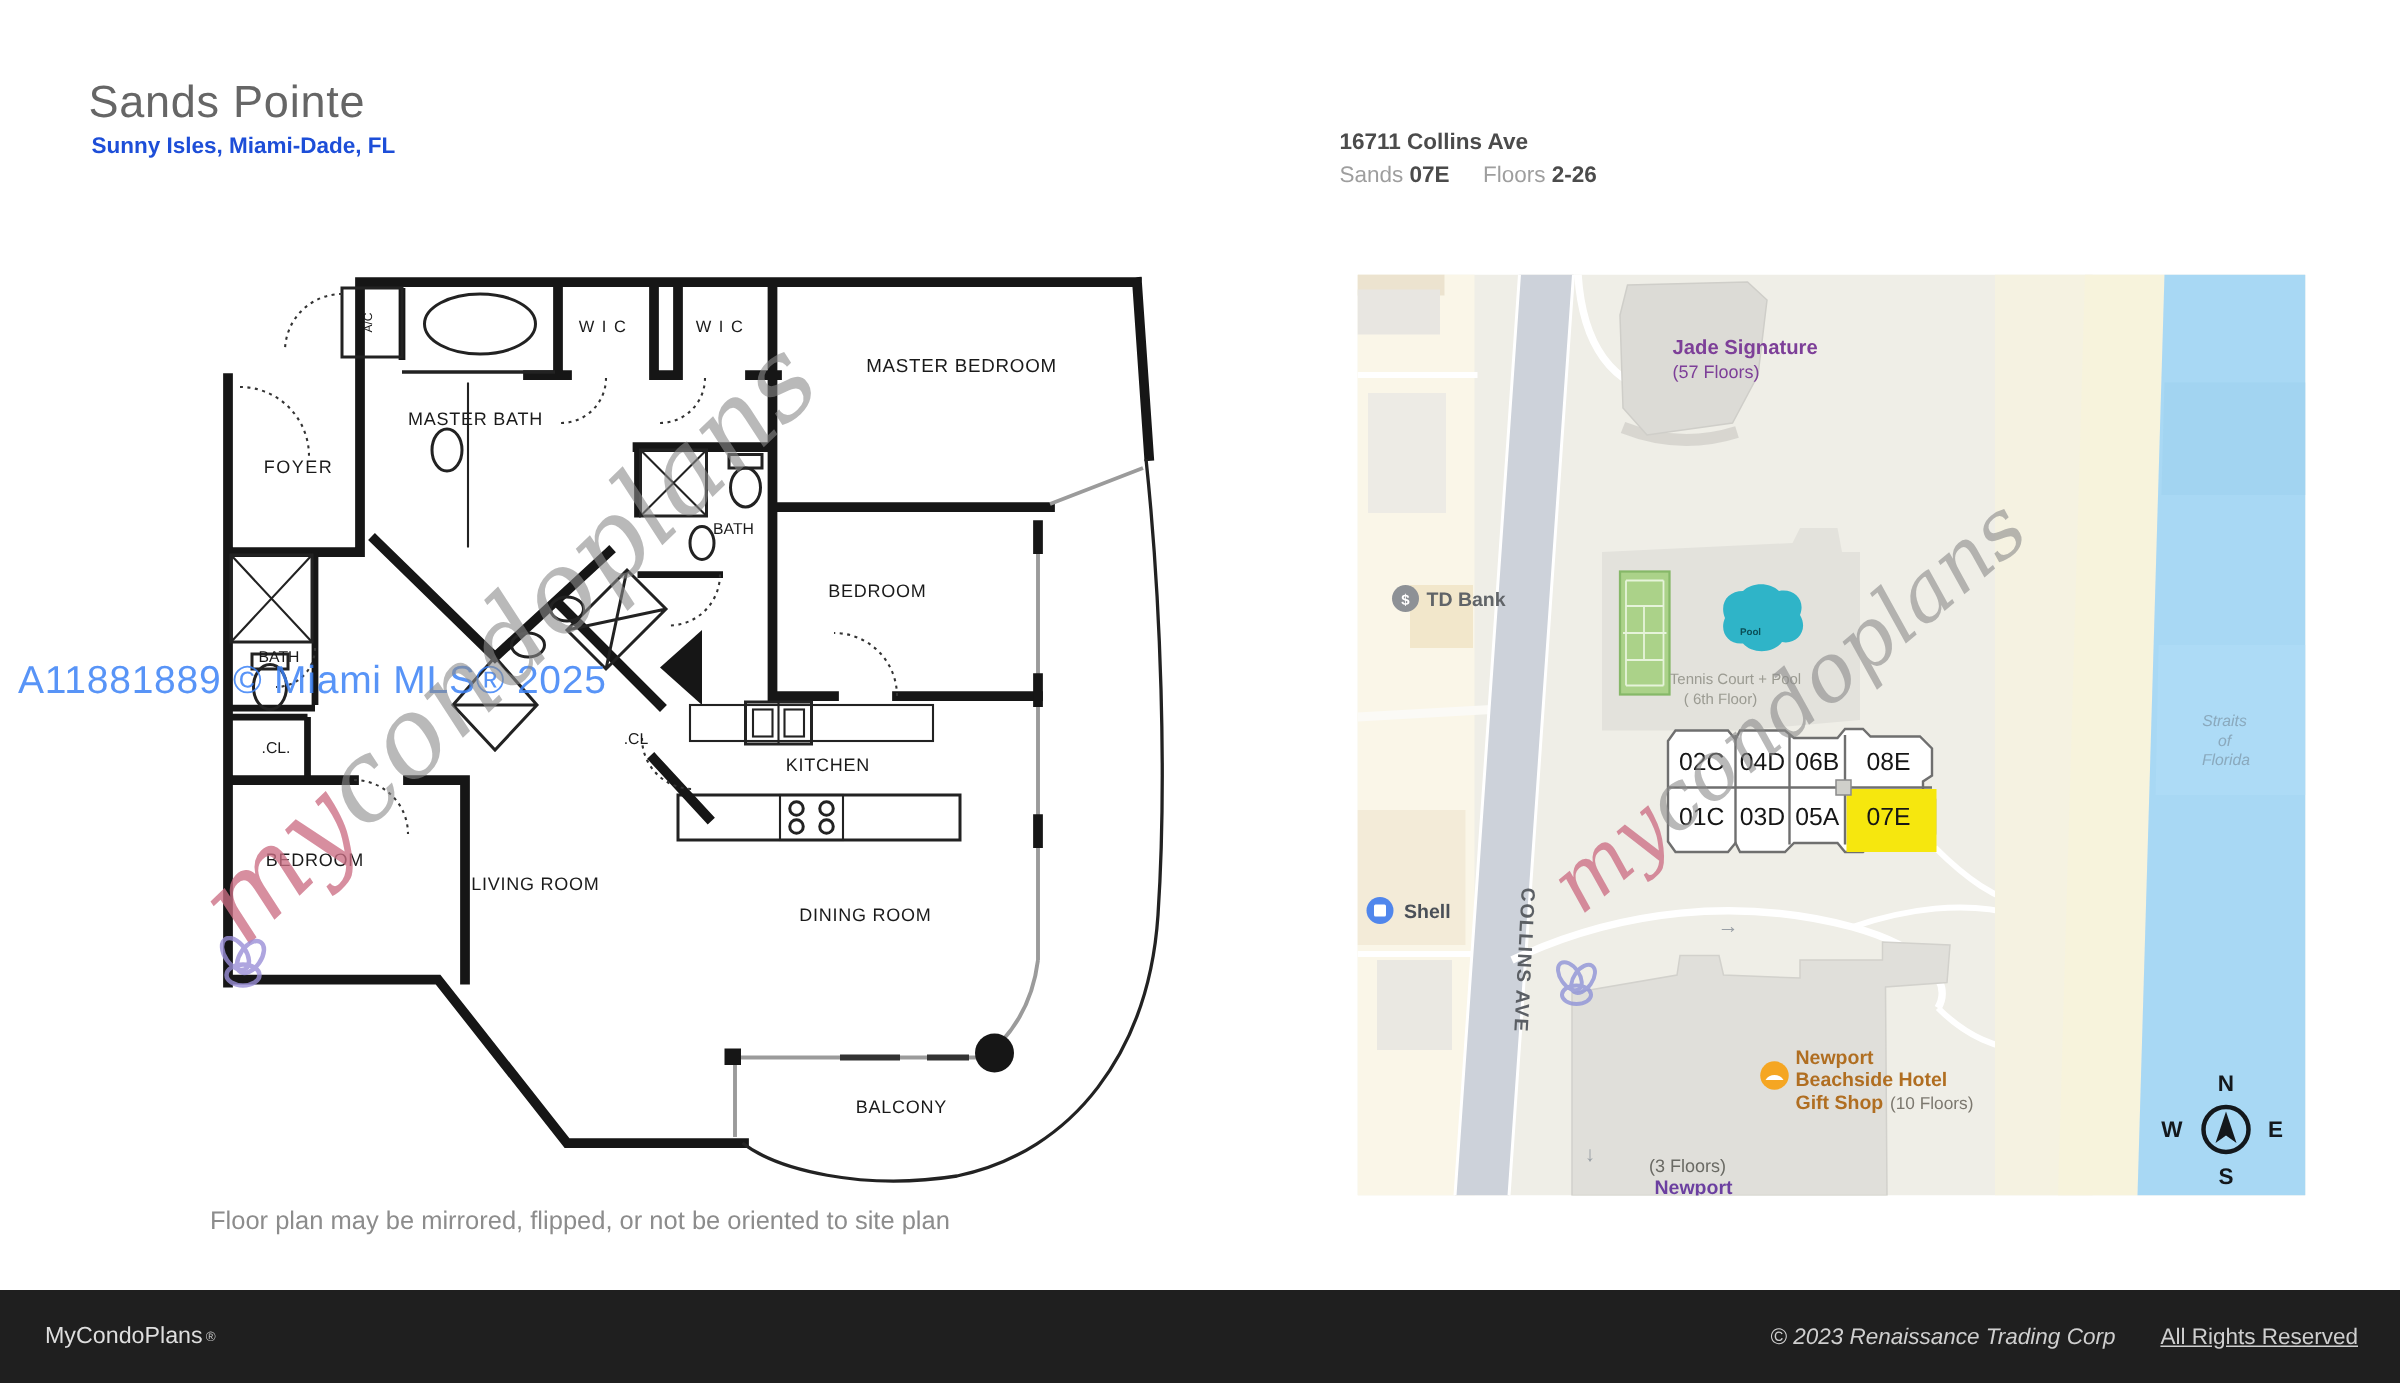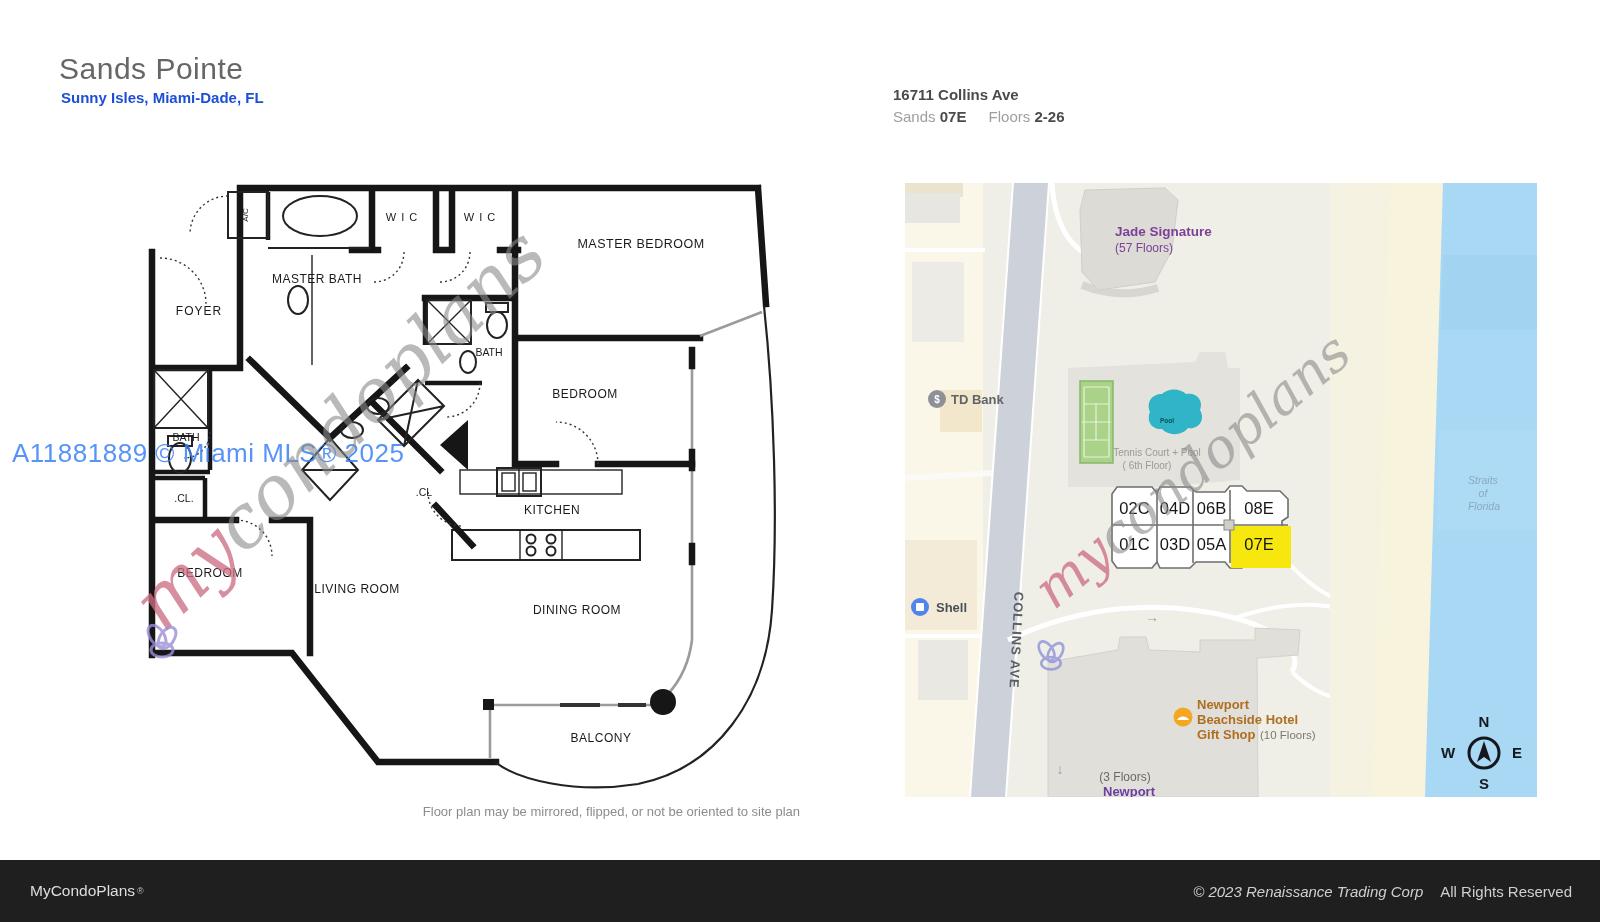--- a/index.html
+++ b/index.html
@@ -20,37 +20,37 @@
   .w7{stroke:#161616;stroke-width:6.5;fill:none;stroke-linecap:square;}
   .w5{stroke:#161616;stroke-width:4.5;fill:none;}
   .w2{stroke:#222;stroke-width:2.2;fill:none;}
   .w15{stroke:#222;stroke-width:1.4;fill:none;}
   .fxn{stroke:#222;stroke-width:2;fill:none;}
   .gray{stroke:#9b9b9b;stroke-width:2.6;fill:none;}
   .dk4{stroke:#333;stroke-width:4;fill:none;}
   .dash{stroke:#333;stroke-width:1.4;fill:none;stroke-dasharray:2 3;}
   .blk{fill:#161616;stroke:none;}
   
-  .caption{left:140px;top:804px;width:660px;text-align:right;font-size:13px;color:#8c8c8c;}
+  .caption{left:140px;top:804px;width:660px;text-align:left;font-size:17px;color:#8c8c8c;}
   .mls{left:12px;top:438px;font-size:26px;color:#3b82f6;opacity:.85;letter-spacing:.5px;}
   .wm{font-family:"DejaVu Serif",serif;font-style:italic;white-space:nowrap;pointer-events:none;}
   .wm .my{color:rgba(204,110,132,.78);}
   .wm .rest{color:rgba(138,138,138,.6);}
   .wm1{left:175px;top:560px;font-size:74px;transform:rotate(-44deg);transform-origin:0 100%;}
   .wm2{left:1062px;top:558px;font-size:54px;transform:rotate(-40deg);transform-origin:0 100%;}
   
   #map{left:905px;top:183px;}
   
   .footer{left:0;bottom:0;width:1600px;height:62px;background:#1f1f1f;display:flex;
           align-items:center;color:#cfcfcf;font-size:15px;}
   .footer .brand{margin-left:30px;font-size:15.5px;color:#dedede;}
   .footer .reg{font-size:9px;vertical-align:super;margin-left:2px;color:#bfbfbf;}
   .footer .disc{margin-left:28px;}
   .footer .copy{margin-left:auto;font-style:italic;}
-  .footer .rights{margin-left:17px;margin-right:28px;}
+  .footer .rights{margin-left:30px;margin-right:28px;text-decoration:underline;}
 </style>
 </head>
 <body>
 
 <div class="abs title">Sands Pointe</div>
 <div class="abs subtitle">Sunny Isles, Miami-Dade, FL</div>
 
 <div class="abs info" style="left:893px;top:56px;margin-top:28px;">
   <div><b>16711 Collins Ave</b></div>
   <div>

